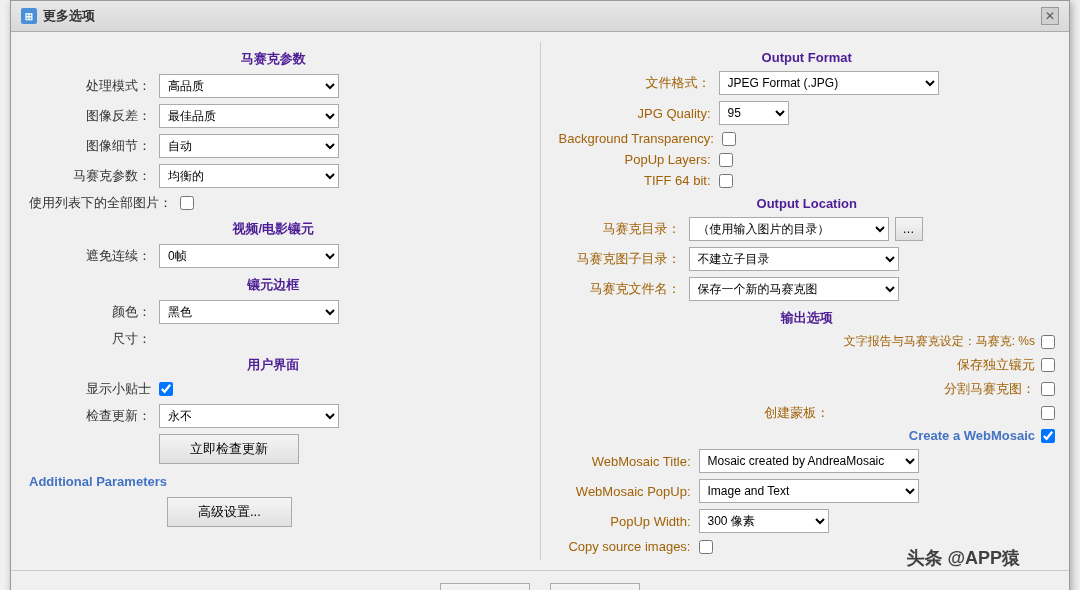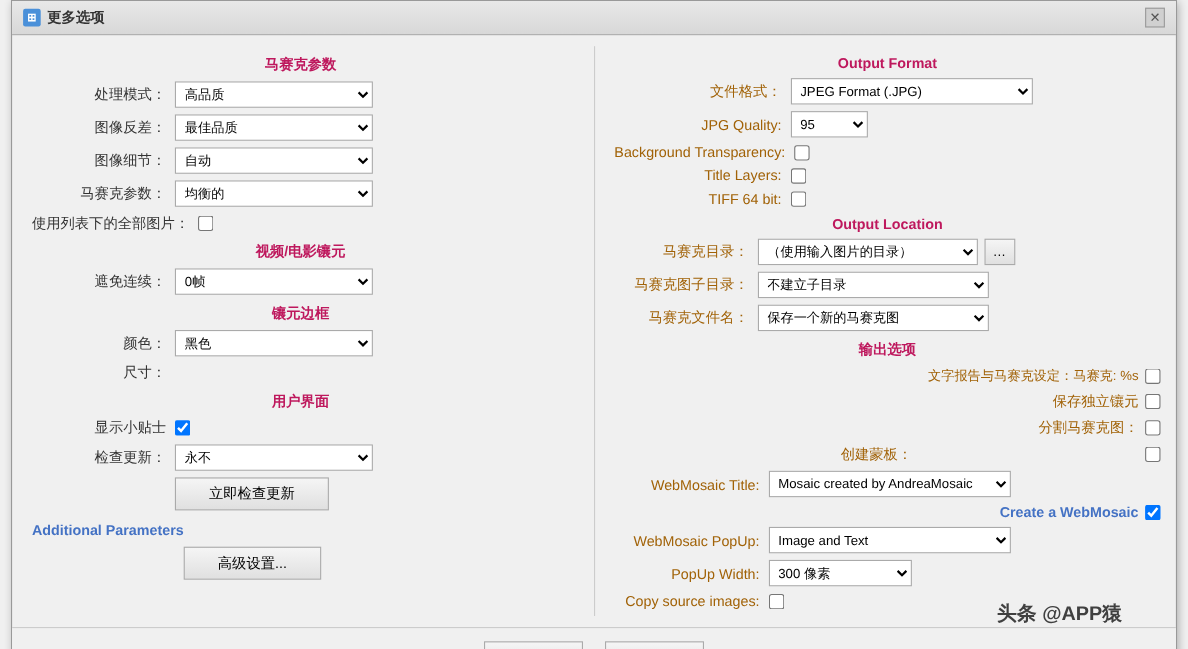--- a/index.html
+++ b/index.html
@@ -64,21 +64,21 @@
     }
     .left-panel {
       flex: 1;
       min-width: 320px;
     }
     .right-panel {
       flex: 1;
       min-width: 380px;
     }
     .section-title {
-      color: #be185d;
+      color: #4c1d95;
       text-align: center;
       font-weight: bold;
       margin: 8px 0 6px 0;
       font-size: 13px;
     }
     .form-row {
       display: flex;
       align-items: center;
       margin-bottom: 6px;
       padding: 0 8px;
@@ -277,21 +277,21 @@
           <option>95</option>
         </select>
       </div>
 
       <div class="right-form-row">
         <span class="right-label" style="min-width:160px;">Background Transparency:</span>
         <input type="checkbox" style="">
       </div>
 
       <div class="right-form-row">
-        <span class="right-label" style="min-width:160px;">Title Layers:</span>
+        <span class="right-label" style="min-width:160px;">PopUp Layers:</span>
         <input type="checkbox" style="">
       </div>
 
       <div class="right-form-row">
         <span class="right-label" style="min-width:160px;">TIFF 64 bit:</span>
         <input type="checkbox" style="">
       </div>
 
       <div class="section-title">Output Location</div>
 
@@ -335,29 +335,29 @@
         <span class="right-label" style="min-width:0; flex:1; text-align:right; padding-right:6px;">分割马赛克图：</span>
         <input type="checkbox" style="">
       </div>
 
       <div class="right-form-row">
         <span class="right-label" style="min-width:0; flex:1; text-align:center; padding-right:6px;">创建蒙板：</span>
         <input type="checkbox" style="">
       </div>
 
       <div class="right-form-row">
+        <span style="color:#4472c4; font-weight:bold; font-size:13px; flex:1; text-align:right; padding-right:6px;">Create a WebMosaic</span>
+        <input type="checkbox" checked="" style="">
+      </div>
+
+      <div class="right-form-row">
         <span class="right-label" style="min-width:140px;">WebMosaic Title:</span>
         <select style="width:220px;">
           <option>Mosaic created by AndreaMosaic</option>
         </select>
-      </div>
-
-      <div class="right-form-row">
-        <span style="color:#4472c4; font-weight:bold; font-size:13px; flex:1; text-align:right; padding-right:6px;">Create a WebMosaic</span>
-        <input type="checkbox" checked="" style="">
       </div>
 
       <div class="right-form-row">
         <span class="right-label" style="min-width:140px;">WebMosaic PopUp:</span>
         <select style="width:220px;">
           <option>Image and full Text</option>
           <option>Image only</option>
           <option>Text only</option>
           <option selected="">Image and Text</option>
         </select>

